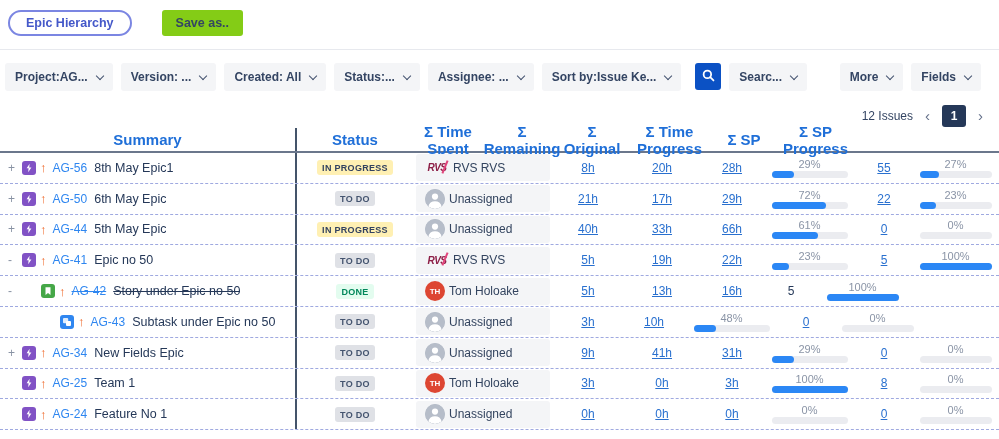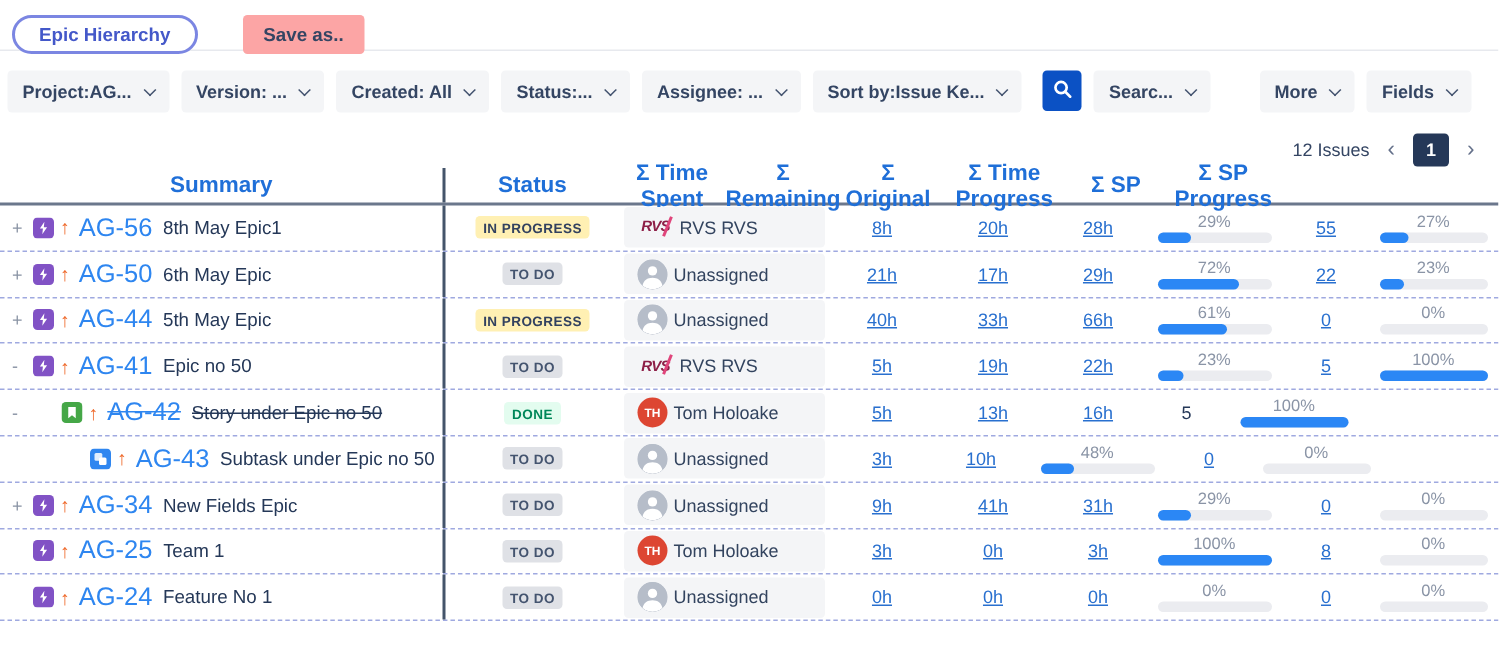--- a/index.html
+++ b/index.html
@@ -1,24 +1,24 @@
 <!DOCTYPE html>
 <html><head>
 <meta charset="utf-8">
 <style>
   * { margin:0; padding:0; box-sizing:border-box; }
   html,body { width:999px; height:439px; overflow:hidden; background:#fff;
     font-family:"Liberation Sans", sans-serif; color:#253858; }
 
   
-  .topbar { height:34px; padding:10px 0 0 8px; border-bottom:1px solid #e7e9ee;
+  .topbar { height:50px; padding:10px 0 0 8px; border-bottom:1px solid #e7e9ee;
     display:flex; align-items:flex-start; gap:30px; }
   .pill-outline { border:2px solid #7b86e2; color:#4458c9; background:#fff;
     border-radius:999px; padding:4px 16px; font-size:12.5px; font-weight:bold; cursor:pointer; }
-  .btn-grey { background:#fca5a5; color:#344563; border:none; border-radius:3px;
+  .btn-grey { background:#84cc16; color:#344563; border:none; border-radius:3px;
     padding:6px 14px; font-size:12.5px; font-weight:bold; cursor:pointer; }
 
   
   .filterbar { height:43px; padding:13px 18px 0 5px; display:flex; gap:8px; align-items:flex-start; }
   .fpill { background:#f4f5f7; color:#344563; border-radius:3px; padding:7px 10px;
     font-size:12px; font-weight:bold; display:flex; align-items:center; cursor:pointer; white-space:nowrap; }
   .chev { display:inline-block; width:6px; height:6px; border-right:1.6px solid #42526e;
     border-bottom:1.6px solid #42526e; transform:rotate(45deg); margin-left:9px; margin-top:-3px; }
   .searchbtn { background:#0b51c4; border:none; border-radius:3px; width:26px; height:27px;
     display:flex; align-items:center; justify-content:center; cursor:pointer; margin-left:6px; }
@@ -40,21 +40,21 @@
   .vline { border-right:2px solid #44546a; height:100%; display:flex; align-items:center; justify-content:center; }
 
   .trow { display:flex; height:30.8px; border-bottom:1px dashed #9fa9e0; align-items:stretch; }
   .cell { display:flex; align-items:center; justify-content:center; }
   .c-summary { justify-content:flex-start; padding-left:8px; }
   .expander { width:14px; font-size:12px; color:#8993a4; cursor:pointer; flex:none; }
   .indent { flex:none; }
   .type-icon { width:14px; height:14px; flex:none; margin-right:4px; }
   .type-icon svg { display:block; }
   .prio { color:#ef6a2c; font-weight:bold; font-size:13px; margin-right:2px; flex:none; }
-  .ikey { color:#2e86f0; font-size:17px; text-decoration:none; margin:0 7px 0 4px; cursor:pointer; white-space:nowrap; }
+  .ikey { color:#2e86f0; font-size:12px; text-decoration:none; margin:0 7px 0 4px; cursor:pointer; white-space:nowrap; }
   .isummary { color:#253858; font-size:12.5px; white-space:nowrap; overflow:hidden; }
   .struck { text-decoration:line-through; }
 
   .badge { font-size:9px; font-weight:bold; letter-spacing:.3px; padding:3px 5px 2px;
     border-radius:3px; white-space:nowrap; }
   .st-inprogress { background:#fff0b3; color:#32415f; }
   .st-todo { background:#dfe1e6; color:#44546f; }
   .st-done { background:#e3fcef; color:#00875a; }
 
   .apill { background:#f4f5f7; border-radius:3px; width:134px; height:27px; display:flex;

